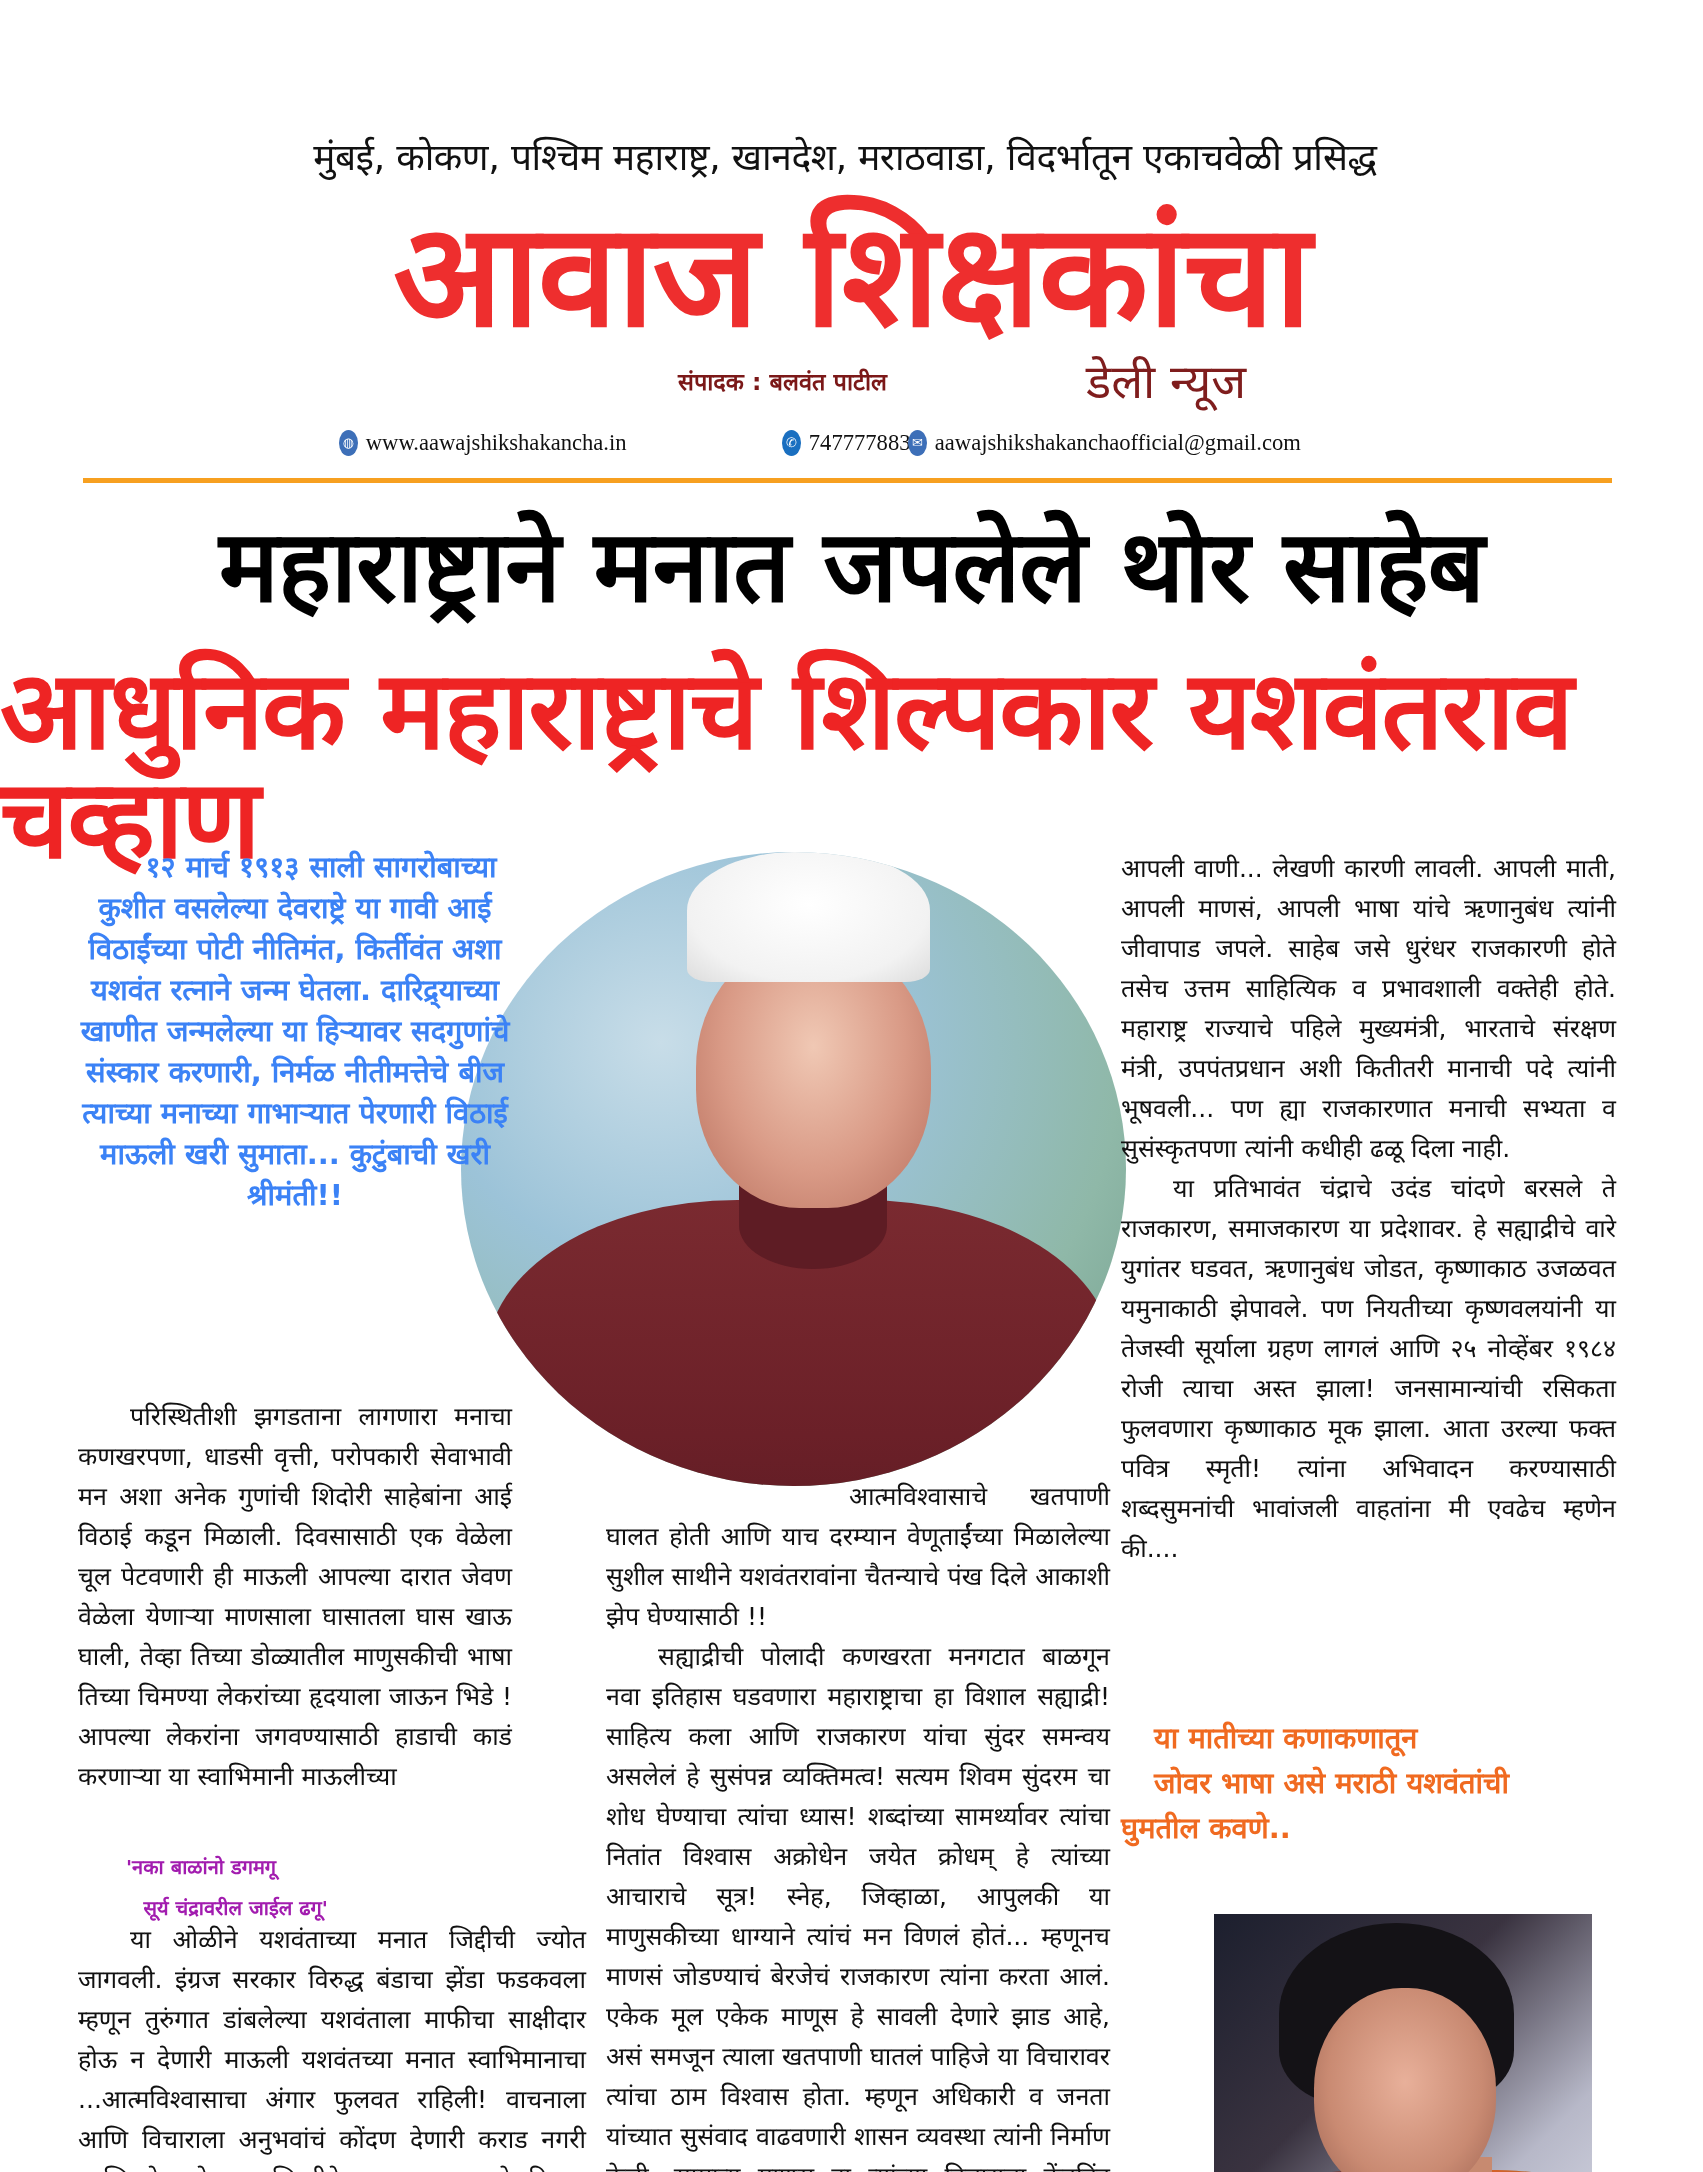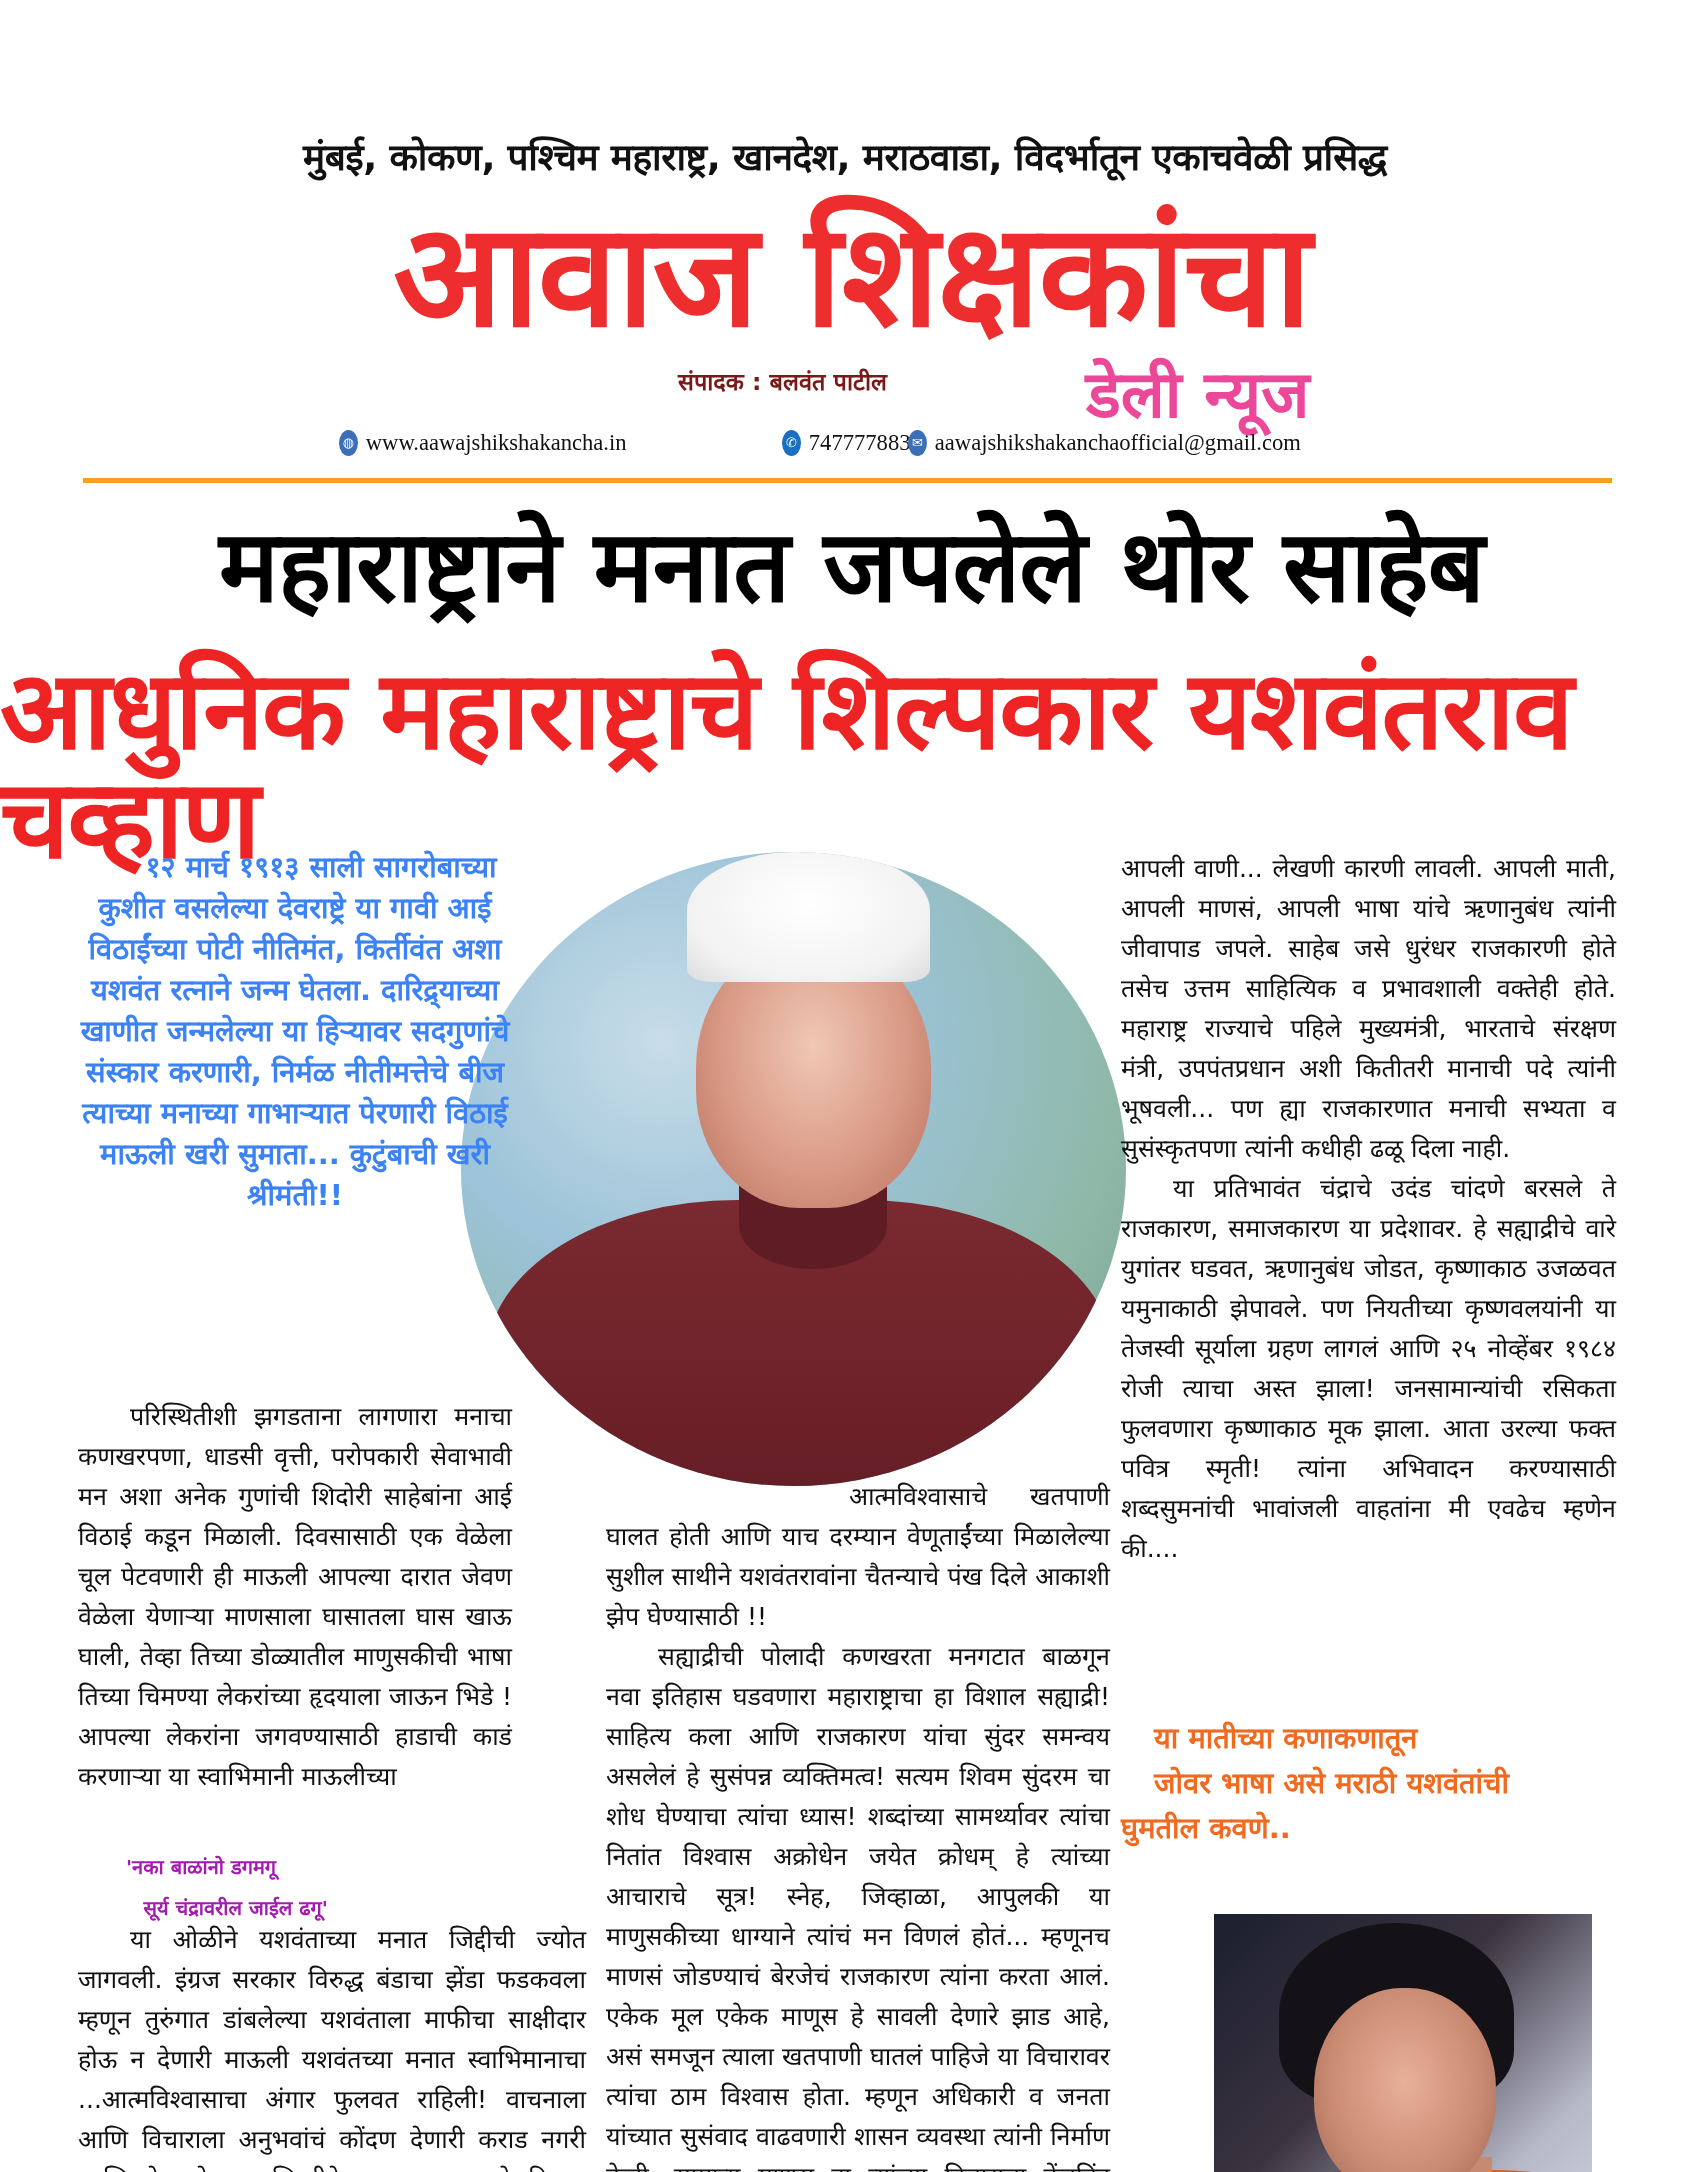--- a/index.html
+++ b/index.html
@@ -2,25 +2,25 @@
 <html style="font-size:7px"><head>
 <meta charset="utf-8">
 <style>
   html, body { margin: 0; padding: 0; background: #ffffff; }
   body { width: 1703px; height: 2662px; position: relative; overflow: hidden;
          font-family: "DejaVu Sans", sans-serif; color: #111; }
   .abs { position: absolute; }
 
   
   .tagline { left: 0; width: 1690px; top: 130px; text-align: center;
-             font-size: 37px; font-weight: bold; color: #111; letter-spacing: -0.4px; }
+             font-size: 37px; font-weight: normal; color: #111; letter-spacing: -0.4px; }
   .brand { left: 0; width: 1703px; top: 204px; text-align: center;
            font-size: 143px; font-weight: bold; color: #ee2e2e; line-height: 1; letter-spacing: -1.7px; }
   .editor { left: 678px; top: 365px; font-size: 23.5px; font-weight: bold; color: #7b1818; }
-  .daily { left: 1086px; top: 348px; font-size: 65px; font-weight: bold; color: #ec4899; }
+  .daily { left: 1086px; top: 348px; font-size: 47px; font-weight: normal; color: #7f1d1d; }
   .contacts { left: 0; width: 1703px; top: 430px; height: 35px; }
   .contact { position: absolute; top: 0; display: flex; align-items: center; gap: 7.8px;
              font-family: "Liberation Serif", serif; font-size: 22.6px; color: #111; }
   .cicon { width: 19px; height: 26px; border-radius: 50%; background: #3d6fb8; color: #fff;
            display: flex; align-items: center; justify-content: center; font-size: 13px; }
   .cicon.phone { background: #1a6fc0; }
   .orange-rule { left: 83px; width: 1529px; top: 478px; height: 5.2px; background: #f7a020; }
 
   
   .head1 { left: 0; width: 1703px; top: 517px; text-align: center; font-size: 100px;

